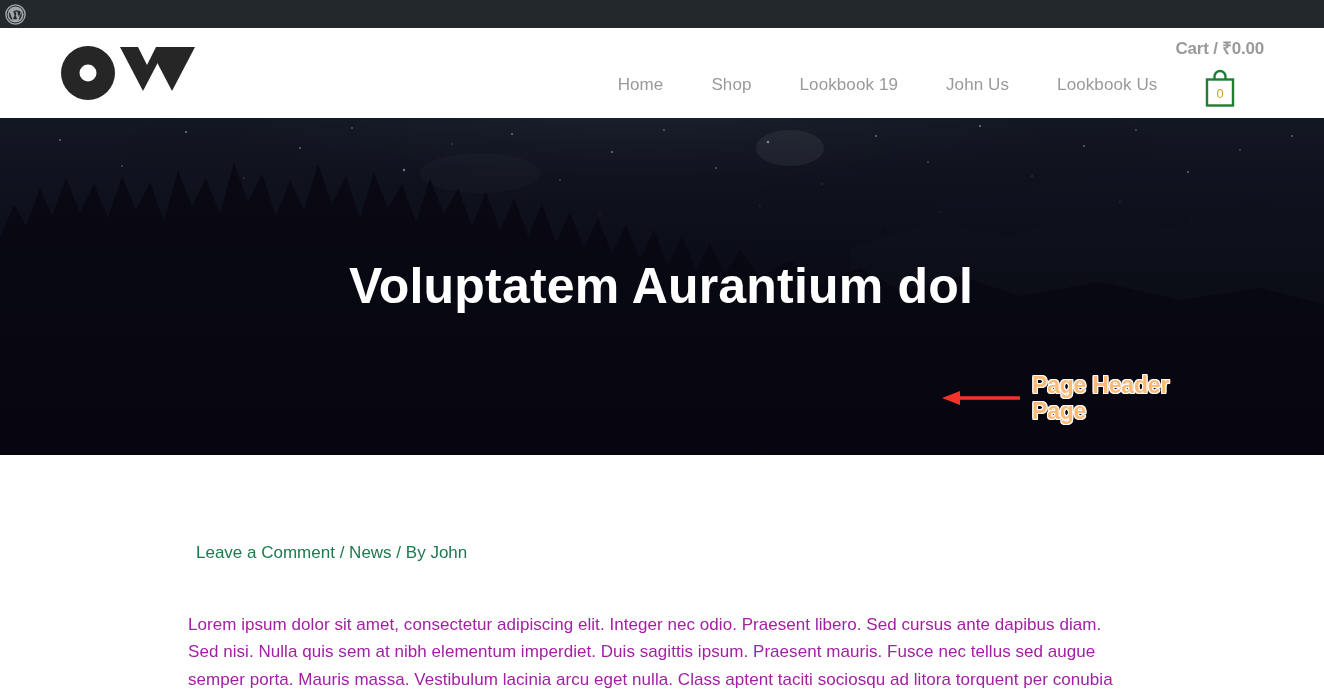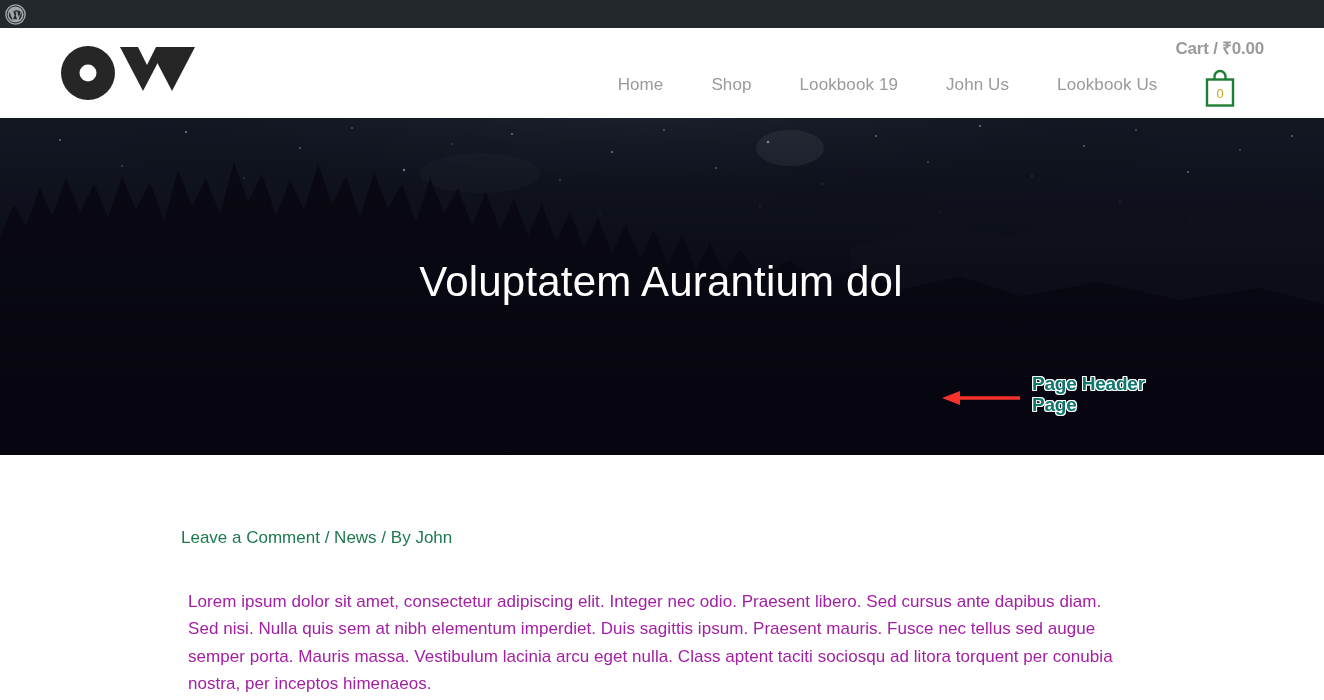--- a/index.html
+++ b/index.html
@@ -96,22 +96,22 @@
     height: 100%;
     display: block;
   }
   .hero-title {
     position: absolute;
     left: 0;
     right: 0;
     top: 141px;
     text-align: center;
     color: #ffffff;
-    font-size: 42px;
-    font-weight: normal;
+    font-size: 50px;
+    font-weight: bold;
     letter-spacing: 0.2px;
     margin: 0;
     padding-right: 2px;
     line-height: 1.1;
   }
 
   
   .annotation {
     position: absolute;
     left: 940px;
@@ -126,41 +126,41 @@
     top: 17px;
     width: 80px;
     height: 16px;
     display: block;
   }
   .anno-label {
     position: absolute;
     left: 92px;
     top: 0px;
     width: 160px;
-    font-size: 19px;
+    font-size: 23px;
     font-weight: bold;
     line-height: 1.12;
-    color: #0f766e;
+    color: #fdba74;
     letter-spacing: -0.2px;
     -webkit-text-stroke: 0.9px #ffffff;
     paint-order: stroke fill;
     text-shadow:
       1px 0 0 #ffffff, -1px 0 0 #ffffff,
       0 1px 0 #ffffff, 0 -1px 0 #ffffff,
       1px 1px 0 #ffffff, -1px -1px 0 #ffffff,
       1px -1px 0 #ffffff, -1px 1px 0 #ffffff;
   }
 
   
   .content {
     padding: 0 180px;
     background: #ffffff;
   }
   .post-meta {
-    margin: 1px;
+    margin: 16px;
     padding-top: 70px;
     font-size: 17px;
     color: #1c7a4e;
     line-height: 1.4;
   }
   .post-meta a {
     color: #1c7a4e;
     text-decoration: none;
     cursor: pointer;
   }

